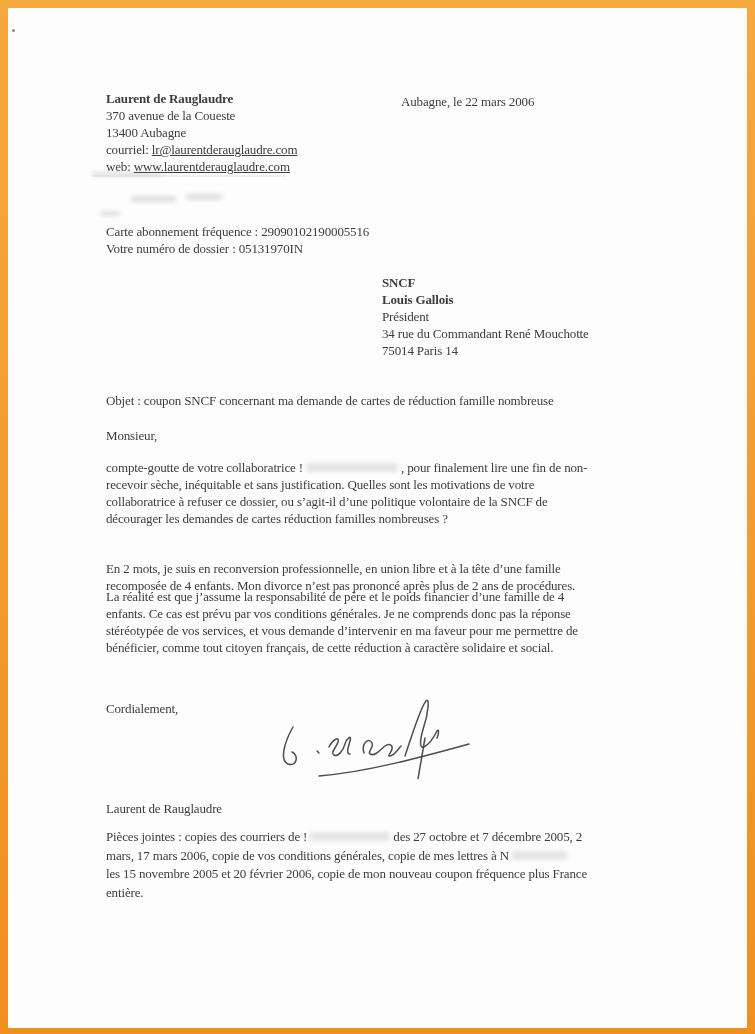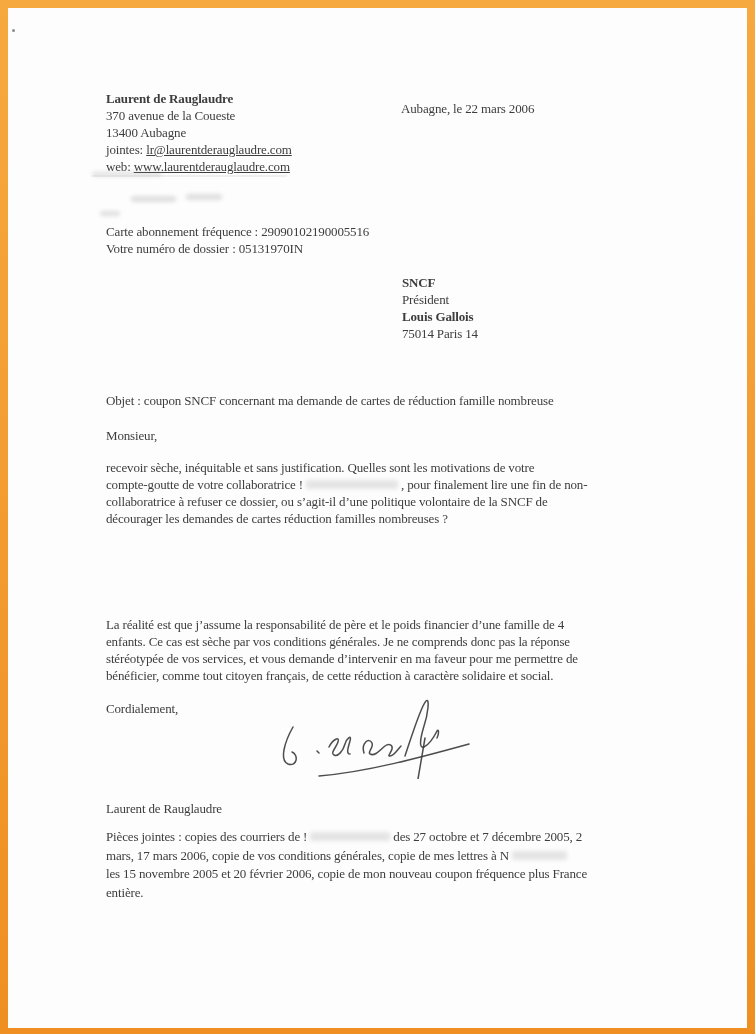--- a/index.html
+++ b/index.html
@@ -28,59 +28,64 @@
 
 <div class="frame">
   <div class="sheet">
 
     <div class="speck"></div>
 
     <div class="abs txt" style="left:98px;top:82px;">
       <span class="tline bold">Laurent de Rauglaudre</span>
       <span class="tline">370 avenue de la Coueste</span>
       <span class="tline">13400 Aubagne</span>
-      <span class="tline"><span>jointes: </span><span class="link">lr@laurentderauglaudre.com</span></span>
+      <span class="tline"><span>courriel: </span><span class="link">lr@laurentderauglaudre.com</span></span>
       <span class="tline"><span>web: </span><span class="link">www.laurentderauglaudre.com</span></span>
     </div>
 
-    <div class="abs txt" style="left:393px;top:92px;">Aubagne, le 22 mars 2006</div>
+    <div class="abs txt" style="left:393px;top:85px;">Aubagne, le 22 mars 2006</div>
 
     <div class="smudge" style="left:84px;top:164px;width:70px;height:4px;"></div>
     <div class="faintline" style="left:84px;top:167px;width:195px;height:2px;"></div>
     <div class="smudge" style="left:123px;top:188px;width:45px;height:6px;"></div>
     <div class="smudge" style="left:178px;top:186px;width:36px;height:6px;"></div>
     <div class="smudge" style="left:92px;top:203px;width:20px;height:5px;"></div>
 
     <div class="abs txt" style="left:98px;top:215px;">
       <span class="tline">Carte abonnement fréquence : 29090102190005516</span>
       <span class="tline">Votre numéro de dossier : 05131970IN</span>
     </div>
 
-    <div class="abs txt" style="left:394px;top:266px;">
+    <div class="abs txt" style="left:374px;top:266px;">
       <span class="tline bold">SNCF</span>
+      <span class="tline bold">Louis Gallois</span>
       <span class="tline">Président</span>
-      <span class="tline bold">Louis Gallois</span>
+      <span class="tline">34 rue du Commandant René Mouchotte</span>
       <span class="tline">75014 Paris 14</span>
     </div>
 
     <div class="abs txt" style="left:98px;top:384px;">Objet : coupon SNCF concernant ma demande de cartes de réduction famille nombreuse</div>
 
     <div class="abs txt" style="left:98px;top:419px;">Monsieur,</div>
 
     <div class="abs txt" style="left:98px;top:451px;">
+      <span class="tline"><span>compte-goutte de votre collaboratrice !</span><span class="redact" style="width:92px;"></span><span>, pour finalement lire une fin de non-</span></span>
       <span class="tline">recevoir sèche, inéquitable et sans justification. Quelles sont les motivations de votre</span>
-      <span class="tline"><span>compte-goutte de votre collaboratrice !</span><span class="redact" style="width:92px;"></span><span>, pour finalement lire une fin de non-</span></span>
       <span class="tline">collaboratrice à refuser ce dossier, ou s’agit-il d’une politique volontaire de la SNCF de</span>
       <span class="tline">décourager les demandes de cartes réduction familles nombreuses ?</span>
     </div>
 
+    <div class="abs txt" style="left:98px;top:552px;">
+      <span class="tline">En 2 mots, je suis en reconversion professionnelle, en union libre et à la tête d’une famille</span>
+      <span class="tline">recomposée de 4 enfants. Mon divorce n’est pas prononcé après plus de 2 ans de procédures.</span>
+    </div>
 
-    <div class="abs txt" style="left:98px;top:608px;">
+    <div class="abs txt" style="left:98px;top:580px;">
       <span class="tline">La réalité est que j’assume la responsabilité de père et le poids financier d’une famille de 4</span>
-      <span class="tline">enfants. Ce cas est sèche par vos conditions générales. Je ne comprends donc pas la réponse</span>
+      <span class="tline">enfants. Ce cas est prévu par vos conditions générales. Je ne comprends donc pas la réponse</span>
       <span class="tline">stéréotypée de vos services, et vous demande d’intervenir en ma faveur pour me permettre de</span>
       <span class="tline">bénéficier, comme tout citoyen français, de cette réduction à caractère solidaire et social.</span>
     </div>
 
     <div class="abs txt" style="left:98px;top:692px;">Cordialement,</div>
 
     <svg class="sig" viewBox="0 0 200 85">
       <path d="M21,33 C13,47 7,66 16,70 C25,73 27,61 20,58"></path>
       <path d="M45,57 l2,2"></path>
       <path d="M57,53 C61,45 68,42 66,48 C64,54 58,59 62,61 C66,63 71,57 73,50 C75,44 80,40 78,47 C76,54 74,60 78,60"></path>

